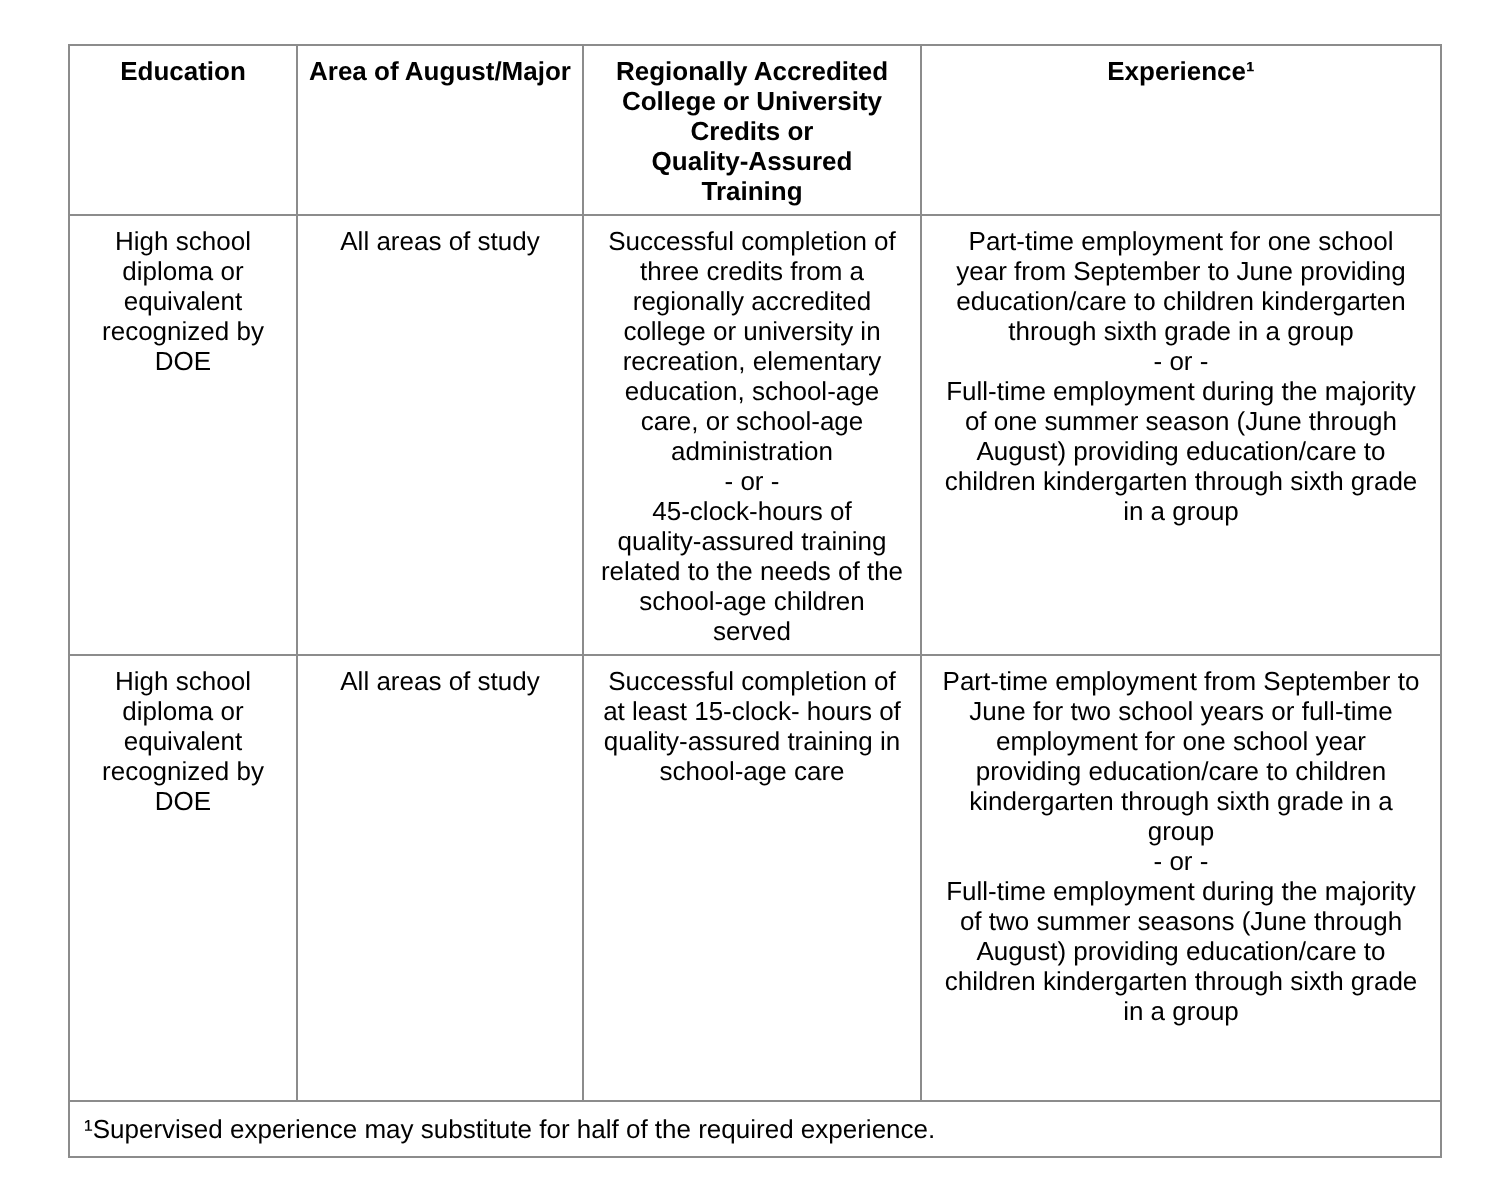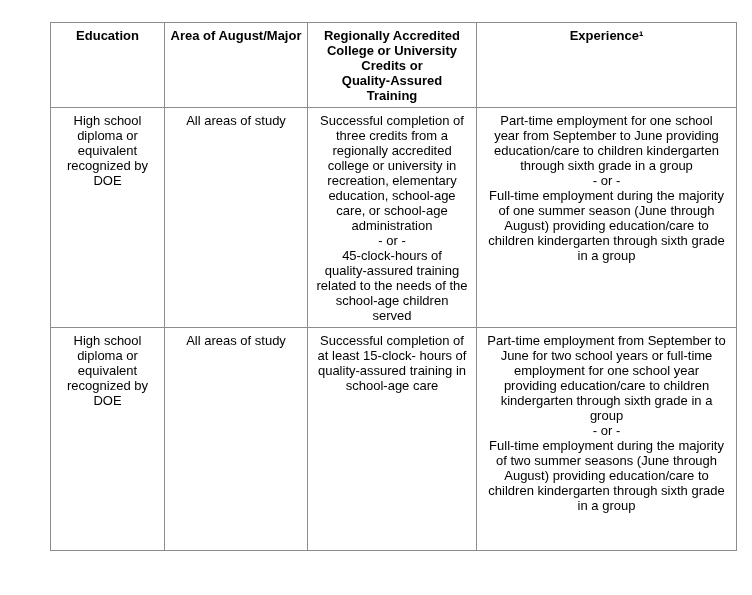--- a/index.html
+++ b/index.html
@@ -15,21 +15,21 @@
     overflow: hidden;
   }
   .page {
     position: relative;
     width: 752px;
     height: 595px;
     background: #ffffff;
   }
   table.qual-table {
     position: absolute;
-    left: 50px;
+    left: 34px;
     top: 22px;
     width: 686px;
     border-collapse: collapse;
     table-layout: fixed;
   }
   table.qual-table col.c1 { width: 114px; }
   table.qual-table col.c2 { width: 143px; }
   table.qual-table col.c3 { width: 169px; }
   table.qual-table col.c4 { width: 260px; }
   table.qual-table th,
@@ -129,15 +129,18 @@
 providing education/care to children
 kindergarten through sixth grade in a
 group
 - or -
 Full-time employment during the majority
 of two summer seasons (June through
 August) providing education/care to
 children kindergarten through sixth grade
 in a group</td>
       </tr>
+      <tr class="footnote-row">
+        <td colspan="4">¹Supervised experience may substitute for half of the required experience.</td>
+      </tr>
     </tbody>
   </table>
 </div>
 
 </body></html>

